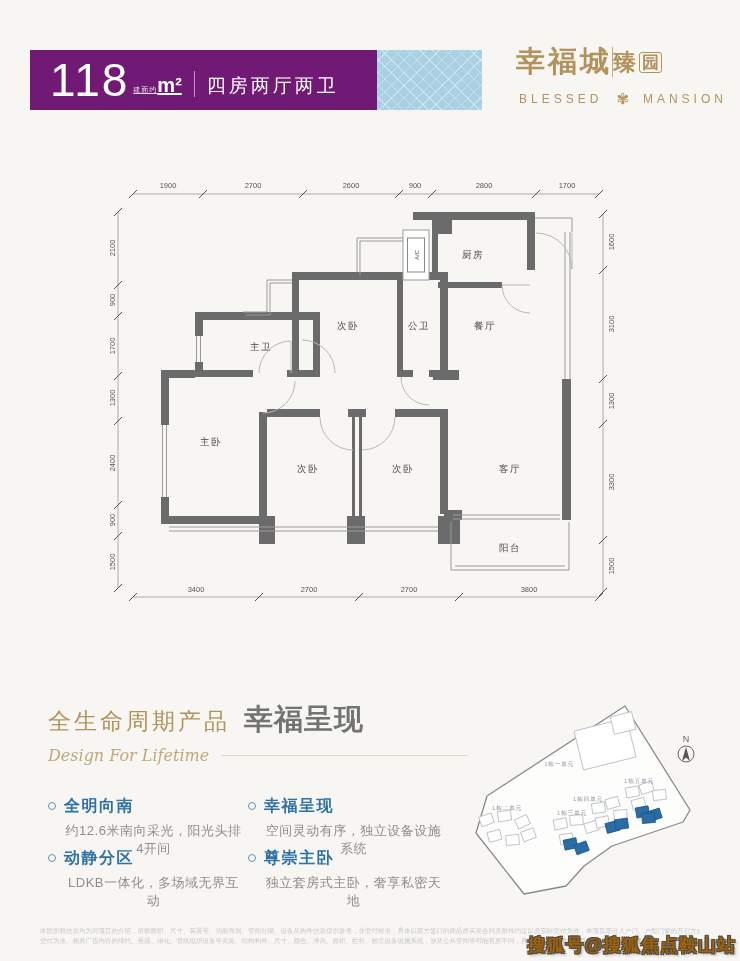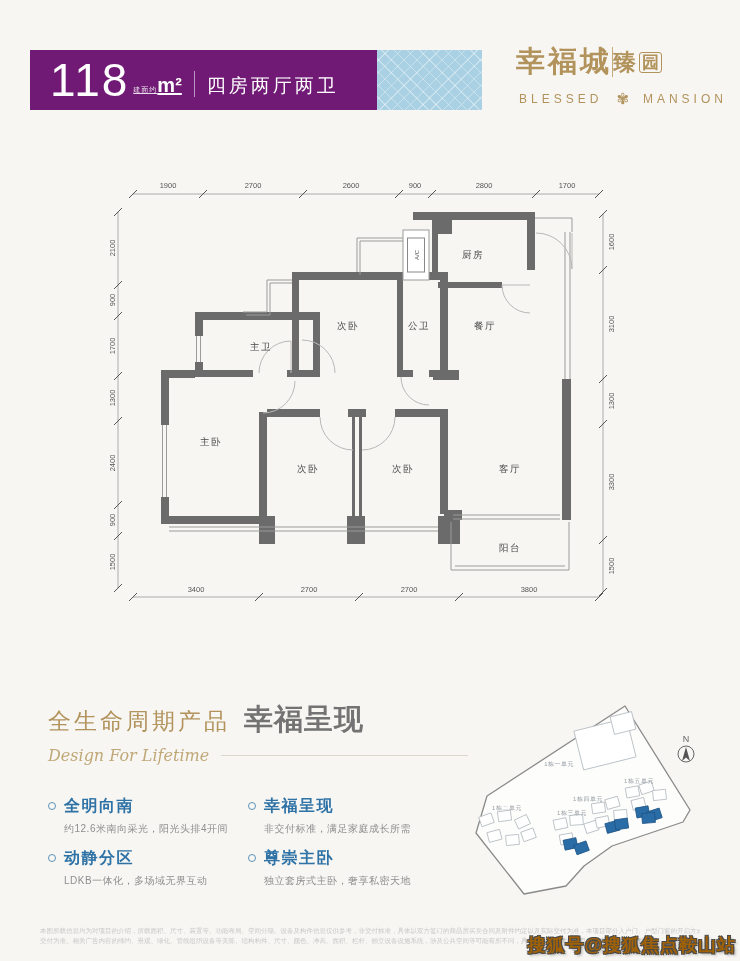--- a/index.html
+++ b/index.html
@@ -48,21 +48,21 @@
   .promo-script{font-family:"DejaVu Serif",serif;font-weight:bold;
                 font-size:29px;color:#737373;letter-spacing:1px;}
   .promo-row2{display:flex;align-items:center;margin-top:6px;}
   .promo-sub{font-family:"DejaVu Serif",serif;font-style:italic;font-size:16px;color:#c0a878;}
   .promo-line{flex:1;height:1px;background:#dcd7cd;margin-left:12px;}
 
   
   .feature{position:absolute;width:195px;display:flex;gap:8px;}
   .f-bullet{width:6px;height:6px;border:1.5px solid #5d93b8;border-radius:50%;margin-top:6px;flex:none;}
   .f-title{font-size:16px;font-weight:bold;color:#2e72a6;letter-spacing:1.5px;}
-  .f-desc{font-size:10px;color:#8e8e8e;margin-top:5px;line-height:1.35;letter-spacing:.5px;}
+  .f-desc{font-size:13px;color:#8e8e8e;margin-top:5px;line-height:1.35;letter-spacing:.5px;text-align:center;}
 
   
   .sitemap{position:absolute;left:462px;top:698px;}
   .sm-label{font-size:6px;fill:#9aa0a6;letter-spacing:.5px;}
   .sm-bld{fill:#ffffff;stroke:#b3bac0;stroke-width:.8;}
   .sm-blue{fill:#2a6ca6;stroke:#1f5586;stroke-width:.8;}
 
   
   .disclaimer{position:absolute;left:40px;top:926px;width:660px;overflow:hidden;
               font-size:6.5px;line-height:10px;color:#c8c8c8;white-space:nowrap;}
@@ -263,21 +263,21 @@
     <span class="f-bullet"></span>
     <span>
       <div class="f-title">全明向南</div>
       <div class="f-desc">约12.6米南向采光，阳光头排4开间</div>
     </span>
   </div>
   <div class="feature" style="left:248px;top:796px;">
     <span class="f-bullet"></span>
     <span>
       <div class="f-title">幸福呈现</div>
-      <div class="f-desc">非交付标准，满足家庭成长所需</div>
+      <div class="f-desc">空间灵动有序，独立设备设施系统</div>
     </span>
   </div>
   <div class="feature" style="left:248px;top:848px;">
     <span class="f-bullet"></span>
     <span>
       <div class="f-title">尊崇主卧</div>
       <div class="f-desc">独立套房式主卧，奢享私密天地</div>
     </span>
   </div>
   <div class="feature" style="left:48px;top:848px;">

